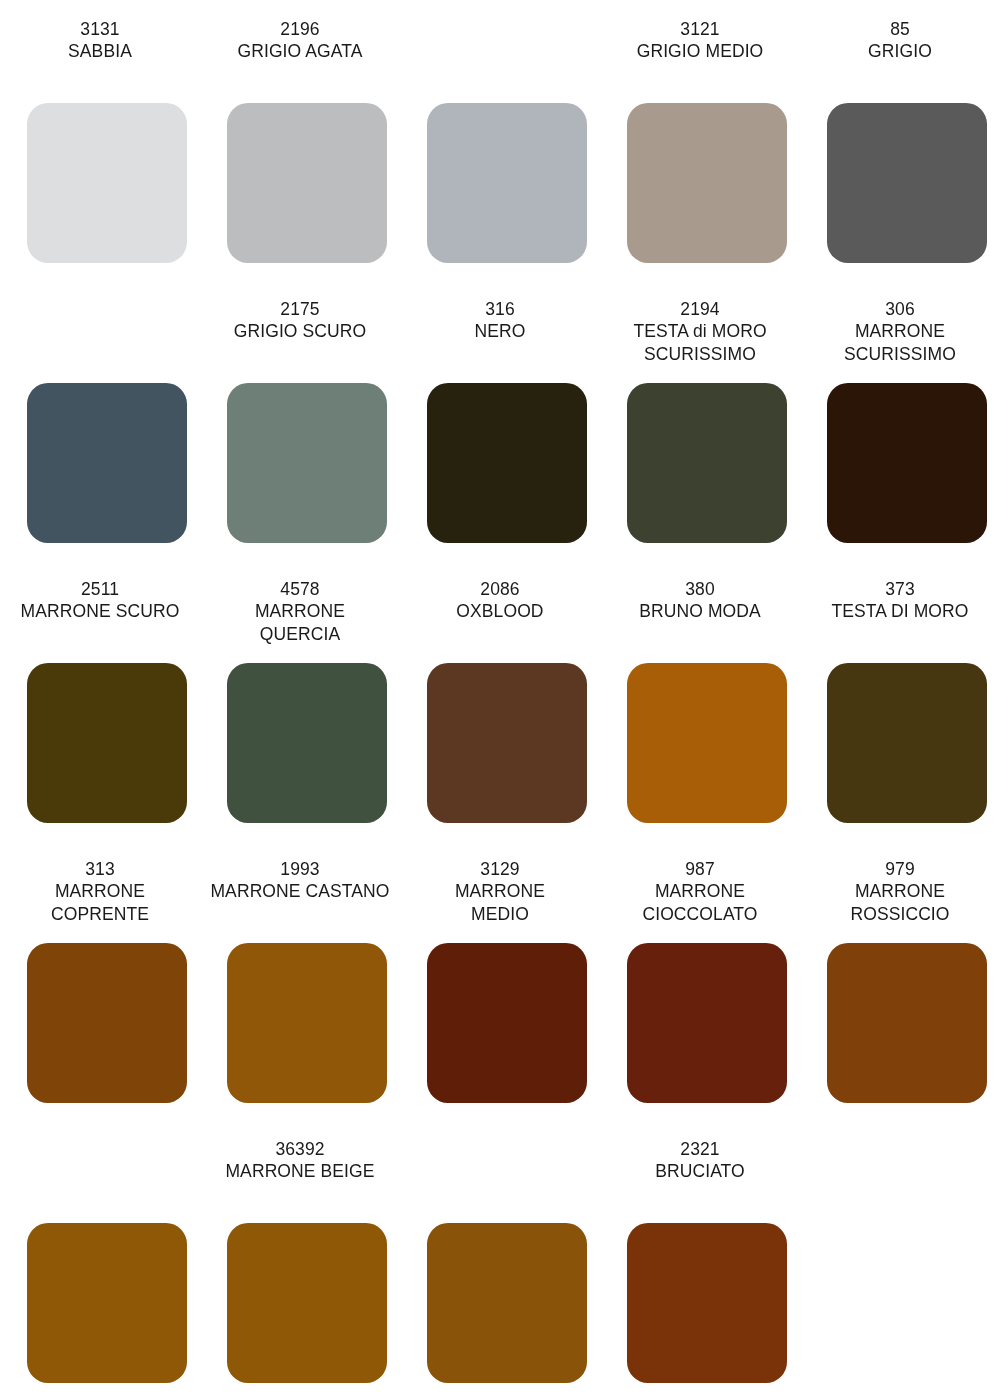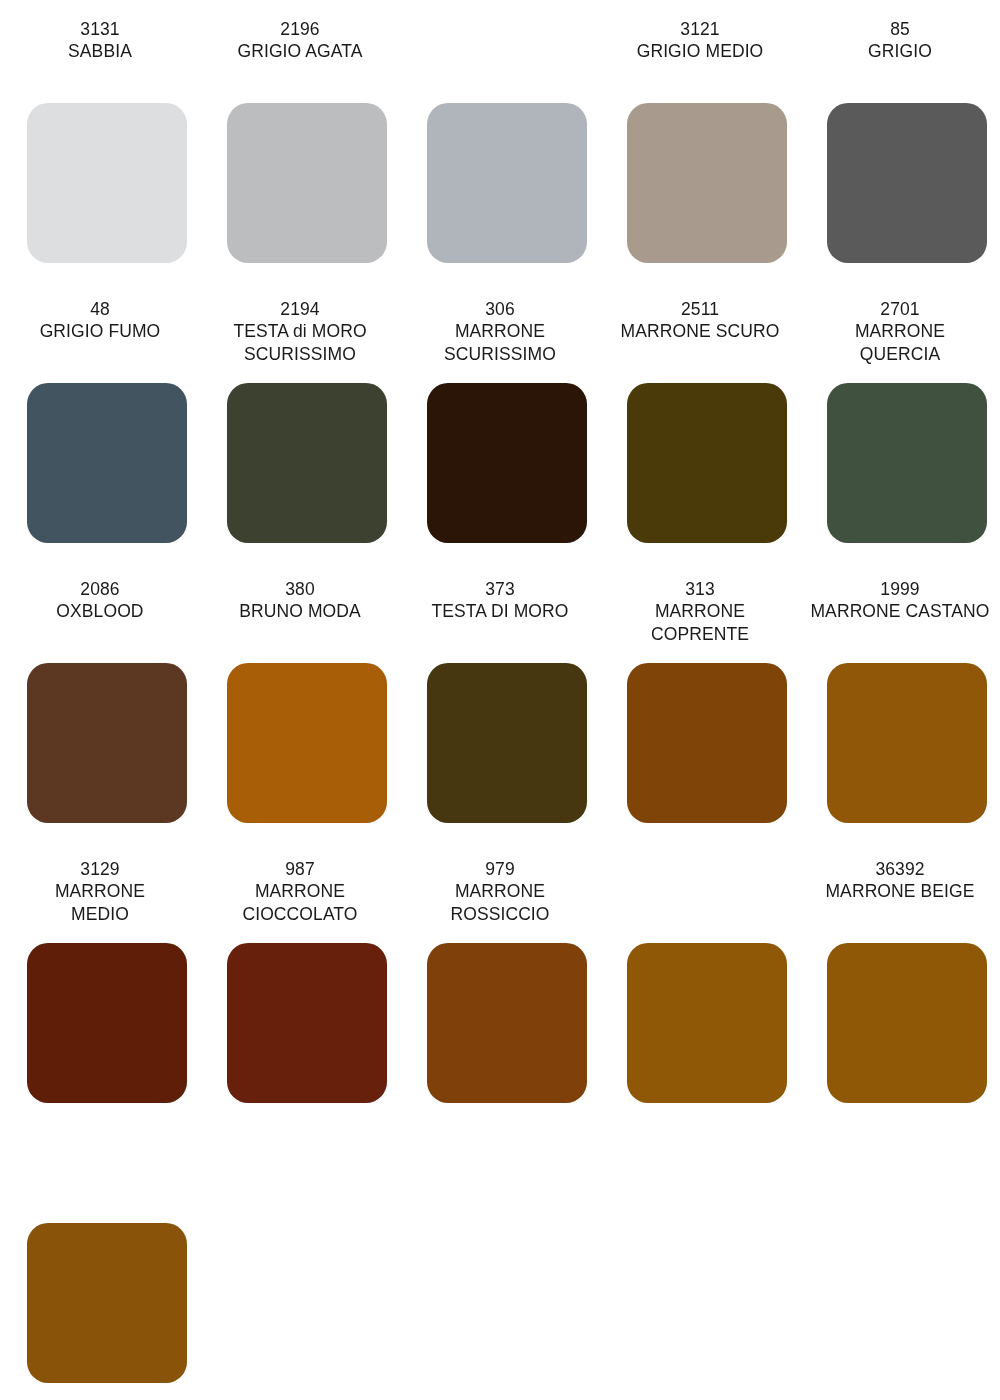--- a/index.html
+++ b/index.html
@@ -86,25 +86,35 @@
       <div class="swatch-chip" style="background-color: rgb(168, 154, 140);"></div>
     </div>
     <div class="swatch-cell">
       <div class="swatch-label">
         <span class="swatch-code">85</span>
         <span class="swatch-name">GRIGIO</span>
       </div>
       <div class="swatch-chip" style="background-color: rgb(90, 90, 90);"></div>
     </div>
     <div class="swatch-cell">
-      <div class="swatch-label">
-        <span class="swatch-code">48</span>
-        <span class="swatch-name">GRIGIO FUMO</span>
-      </div>
       <div class="swatch-chip" style="background-color: rgb(66, 84, 95);"></div>
+    </div>
+    <div class="swatch-cell">
+      <div class="swatch-label">
+        <span class="swatch-code">2175</span>
+        <span class="swatch-name">GRIGIO SCURO</span>
+      </div>
+      <div class="swatch-chip" style="background-color: rgb(110, 127, 120);"></div>
+    </div>
+    <div class="swatch-cell">
+      <div class="swatch-label">
+        <span class="swatch-code">316</span>
+        <span class="swatch-name">NERO</span>
+      </div>
+      <div class="swatch-chip" style="background-color: rgb(39, 34, 14);"></div>
     </div>
     <div class="swatch-cell">
       <div class="swatch-label">
         <span class="swatch-code">2194</span>
         <span class="swatch-name">TESTA di MORO
 SCURISSIMO</span>
       </div>
       <div class="swatch-chip" style="background-color: rgb(60, 65, 48);"></div>
     </div>
     <div class="swatch-cell">
@@ -117,21 +127,21 @@
     </div>
     <div class="swatch-cell">
       <div class="swatch-label">
         <span class="swatch-code">2511</span>
         <span class="swatch-name">MARRONE SCURO</span>
       </div>
       <div class="swatch-chip" style="background-color: rgb(75, 58, 9);"></div>
     </div>
     <div class="swatch-cell">
       <div class="swatch-label">
-        <span class="swatch-code">2701</span>
+        <span class="swatch-code">4578</span>
         <span class="swatch-name">MARRONE
 QUERCIA</span>
       </div>
       <div class="swatch-chip" style="background-color: rgb(65, 81, 63);"></div>
     </div>
     <div class="swatch-cell">
       <div class="swatch-label">
         <span class="swatch-code">2086</span>
         <span class="swatch-name">OXBLOOD</span>
       </div>
@@ -154,21 +164,21 @@
     <div class="swatch-cell">
       <div class="swatch-label">
         <span class="swatch-code">313</span>
         <span class="swatch-name">MARRONE
 COPRENTE</span>
       </div>
       <div class="swatch-chip" style="background-color: rgb(127, 68, 7);"></div>
     </div>
     <div class="swatch-cell">
       <div class="swatch-label">
-        <span class="swatch-code">1999</span>
+        <span class="swatch-code">1993</span>
         <span class="swatch-name">MARRONE CASTANO</span>
       </div>
       <div class="swatch-chip" style="background-color: rgb(143, 87, 7);"></div>
     </div>
     <div class="swatch-cell">
       <div class="swatch-label">
         <span class="swatch-code">3129</span>
         <span class="swatch-name">MARRONE
 MEDIO</span>
       </div>
@@ -195,14 +205,21 @@
     </div>
     <div class="swatch-cell">
       <div class="swatch-label">
         <span class="swatch-code">36392</span>
         <span class="swatch-name">MARRONE BEIGE</span>
       </div>
       <div class="swatch-chip" style="background-color: rgb(143, 88, 6);"></div>
     </div>
     <div class="swatch-cell">
       <div class="swatch-chip" style="background-color: rgb(138, 83, 10);"></div>
+    </div>
+    <div class="swatch-cell">
+      <div class="swatch-label">
+        <span class="swatch-code">2321</span>
+        <span class="swatch-name">BRUCIATO</span>
+      </div>
+      <div class="swatch-chip" style="background-color: rgb(122, 50, 9);"></div>
     </div>
   </div>
 
 </body></html>

